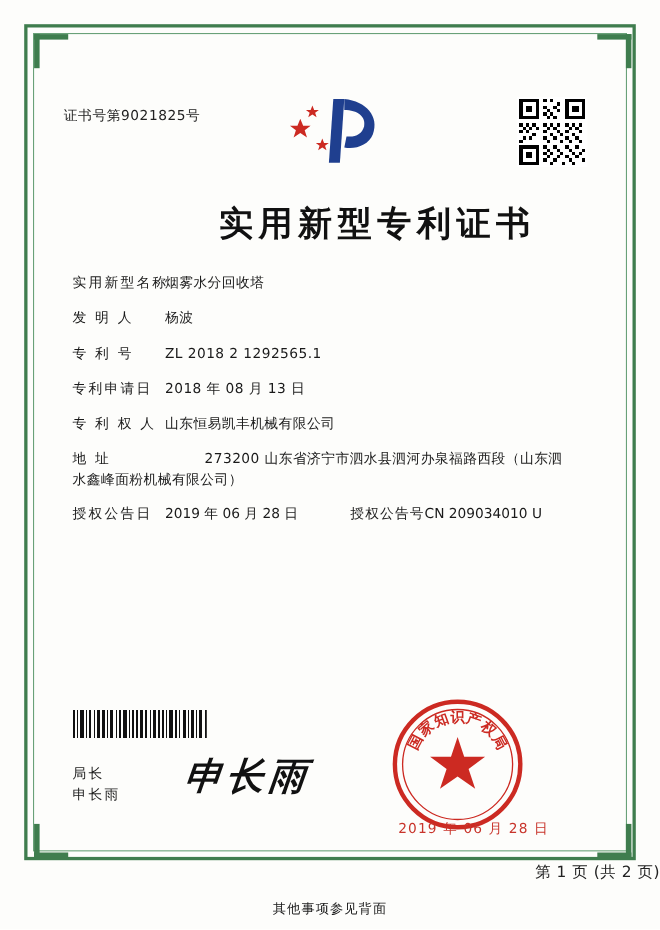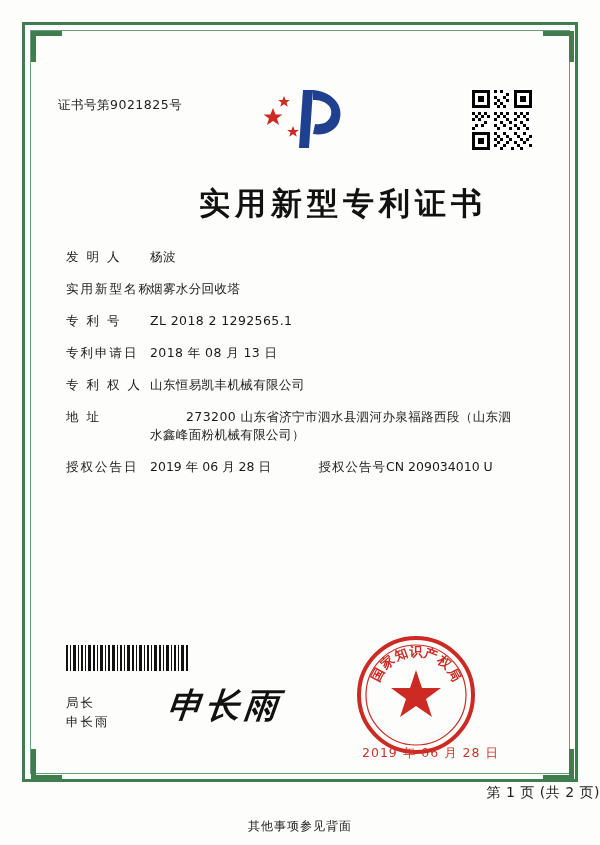--- a/index.html
+++ b/index.html
@@ -105,27 +105,25 @@
     flex: 0 0 84px;
     letter-spacing: 2px;
     white-space: nowrap;
   }
   .field-value {
     flex: 1;
     letter-spacing: 0.4px;
   }
   .field-row.tight { margin-bottom: 13px; gap: 36px; }
   .addr-second {
-    margin-left: 84px;
     font-size: 12.5px;
     line-height: 17px;
     margin-top: -11px;
     margin-bottom: 14px;
     letter-spacing: 0.4px;
-    font-family: Liberation Serif, serif;
   }
   .dual {
     display: flex;
     align-items: flex-start;
     margin-bottom: 15px;
     font-size: 12.5px;
     line-height: 17px;
   }
   .dual .label-a { width: 84px; flex: 0 0 84px; letter-spacing: 2px; }
   .dual .value-a { width: 146px; flex: 0 0 146px; }
@@ -321,27 +319,27 @@
           <rect x="50" y="59" width="3" height="3"></rect>
       </g>
     </svg>
   </div>
 
   <div class="doc-title">实用新型专利证书</div>
 
   <div class="fields">
 
     <div class="field-row">
+      <div class="field-label">实用新型名称</div>
+      <div class="field-value">烟雾水分回收塔</div>
+    </div>
+
+    <div class="field-row">
       <div class="field-label">发 明 人</div>
       <div class="field-value">杨波</div>
-    </div>
-
-    <div class="field-row">
-      <div class="field-label">实用新型名称</div>
-      <div class="field-value">烟雾水分回收塔</div>
     </div>
 
     <div class="field-row">
       <div class="field-label">专 利 号</div>
       <div class="field-value">ZL 2018 2 1292565.1</div>
     </div>
 
     <div class="field-row">
       <div class="field-label">专利申请日</div>
       <div class="field-value">2018 年 08 月 13 日</div>

